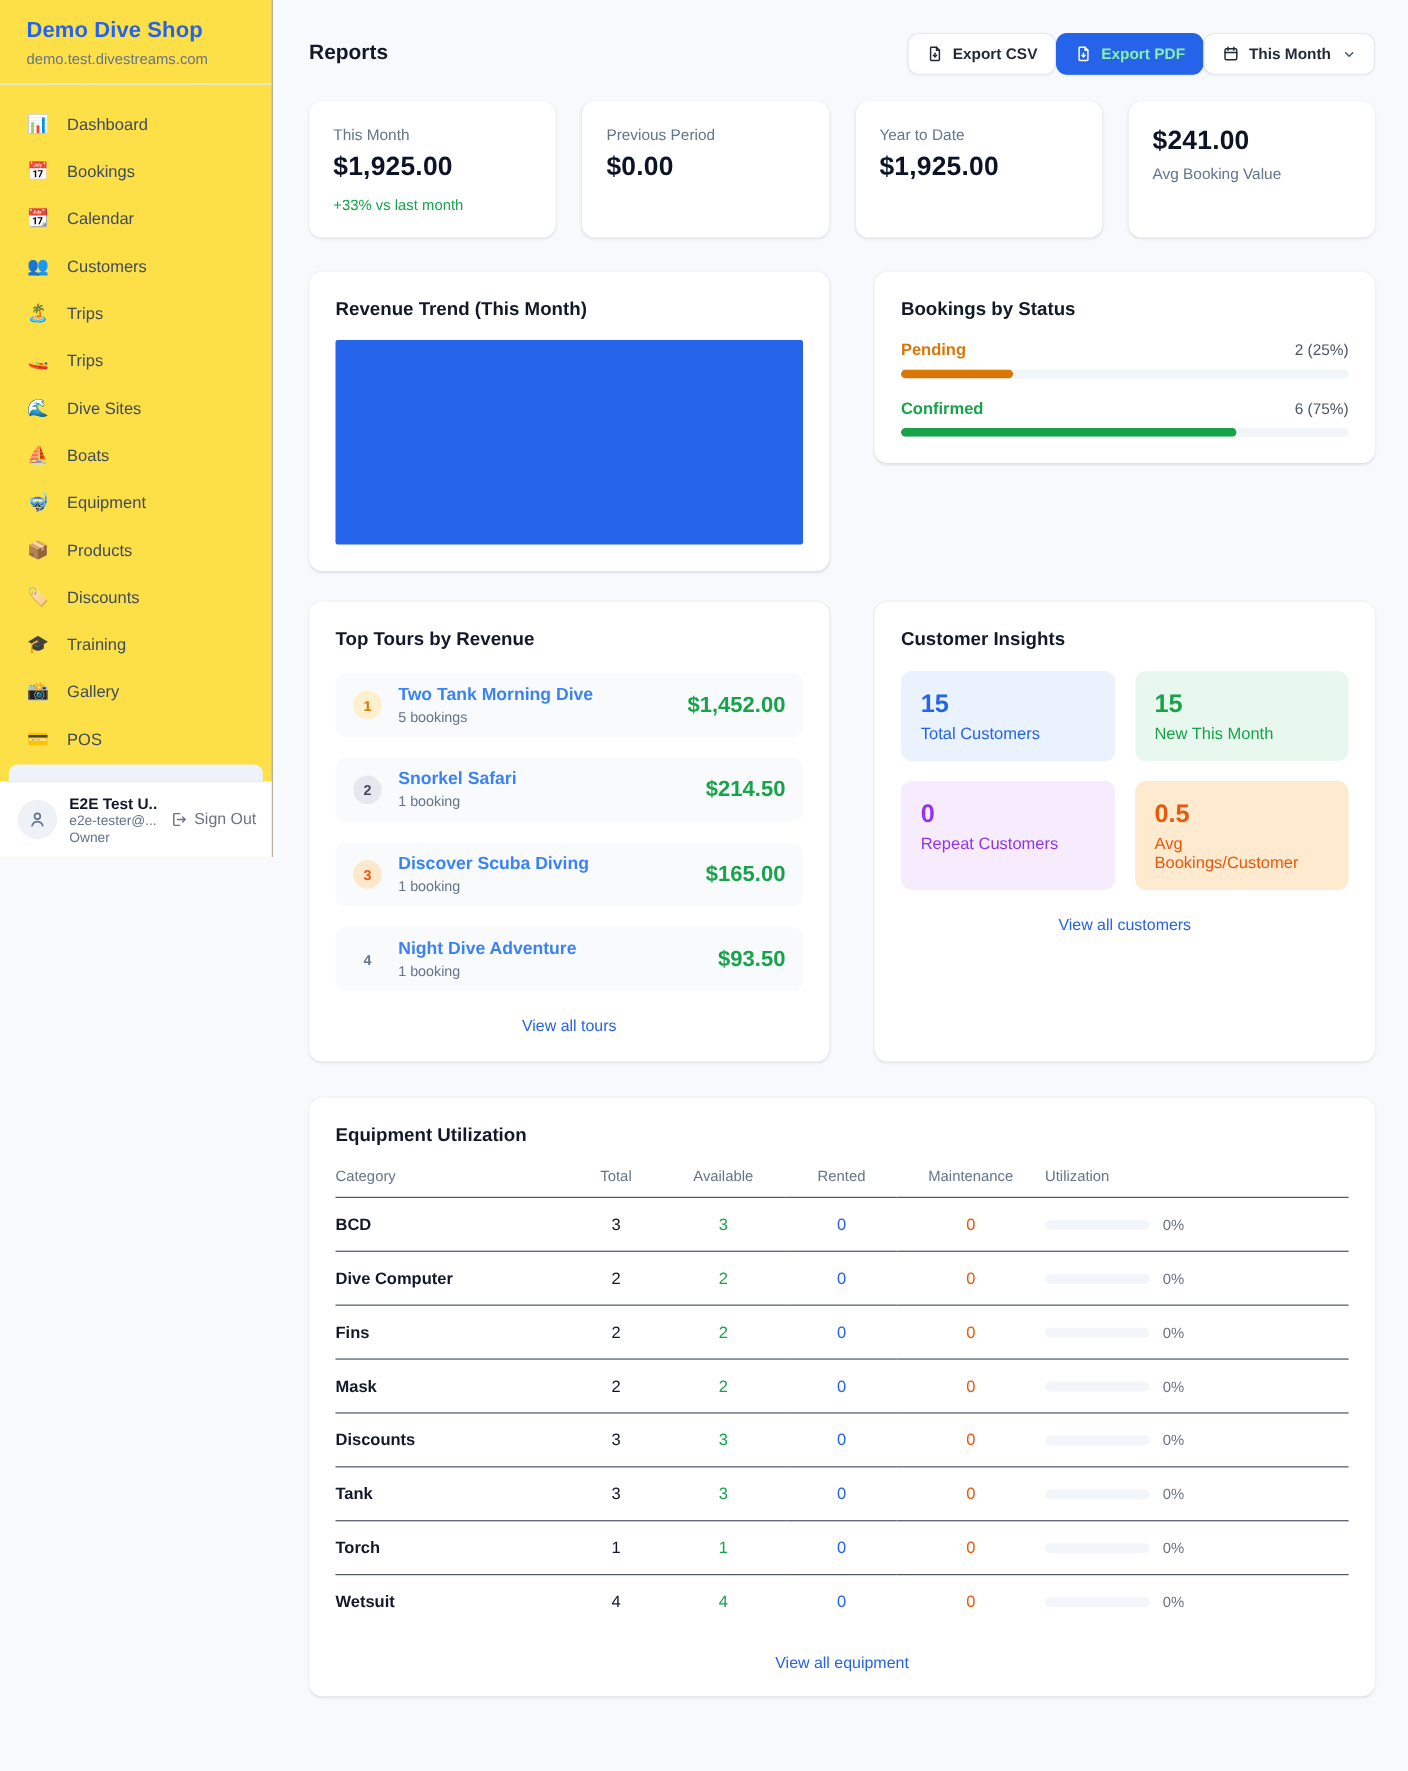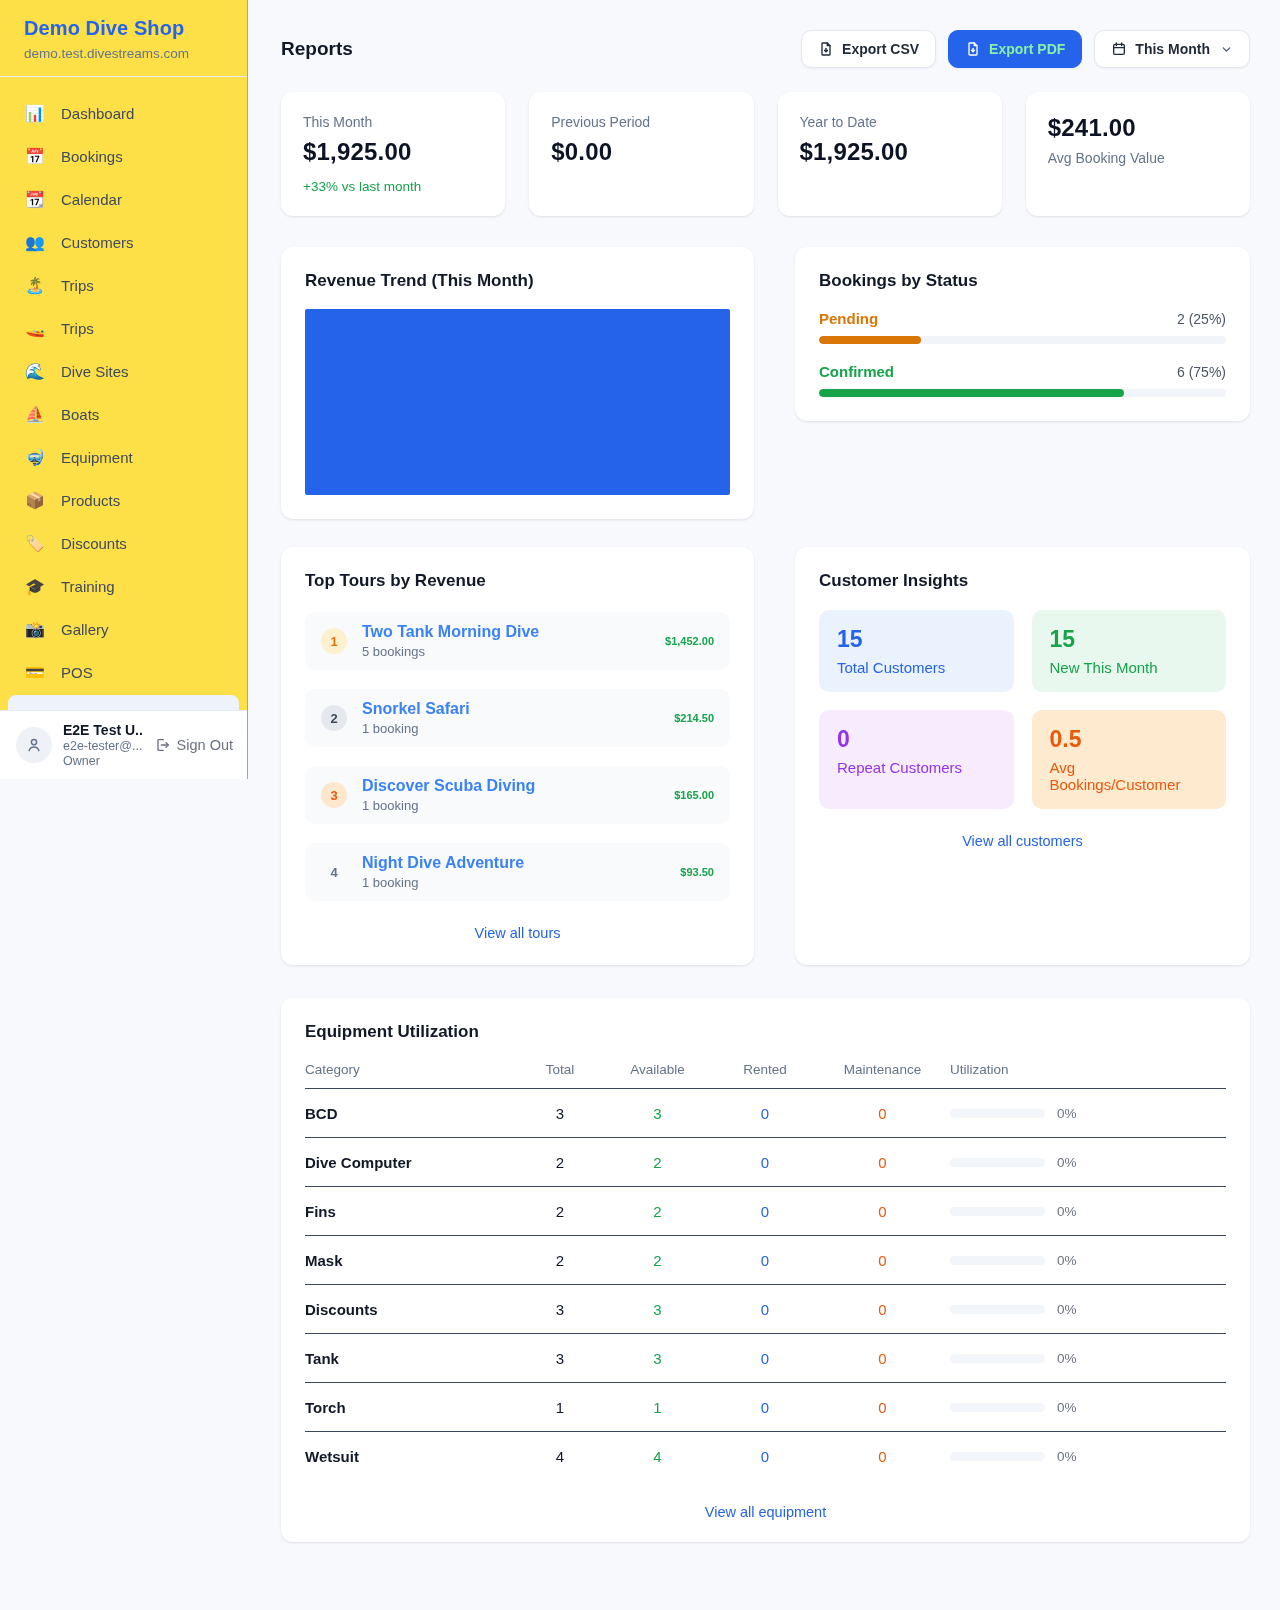--- a/index.html
+++ b/index.html
@@ -40,21 +40,21 @@
   .user-name { font-size:14px; font-weight:bold; color:#0f172a; white-space:nowrap; }
   .user-email { font-size:12.5px; color:#64748b; white-space:nowrap; margin-top:1px; }
   .user-role  { font-size:12.5px; color:#64748b; margin-top:1px; }
   .signout { margin-left:auto; display:flex; align-items:center; gap:7px;
     color:#6b7280; font-size:14.5px; cursor:pointer; white-space:nowrap; }
 
   
   .main { flex:1; padding:30px 30px 40px 33px; }
   .page-head { display:flex; align-items:center; justify-content:space-between; }
   .page-title { font-size:19px; font-weight:bold; color:#111827; }
-  .head-actions { display:flex; gap:12px; }
+  .head-actions { display:flex; }
   .btn {
     display:flex; align-items:center; gap:8px; height:38px; padding:0 16px;
     background:#fff; border:1px solid #e2e8f0; border-radius:10px;
     font-size:14px; font-weight:bold; color:#1f2937; cursor:pointer;
     box-shadow:0 1px 2px rgba(15,23,42,.05);
     font-family:inherit;
   }
   .btn-primary { background:#2563eb; border-color:#2563eb; color:#86efac; }
   .chev { margin-left:2px; }
 
@@ -89,21 +89,21 @@
   .align-start { align-self:start; }
 
   
   .tour-row { display:flex; align-items:center; background:#f8fafc; border-radius:10px;
     padding:10px 16px; margin-top:19px; min-height:58px; }
   .tour-row:first-of-type { margin-top:21px; }
   .rank { width:26px; height:26px; border-radius:50%; flex:none; margin-right:15px;
     display:flex; align-items:center; justify-content:center; font-size:13px; font-weight:bold; }
   .tour-name { font-size:16px; font-weight:bold; color:#3b82f6; }
   .tour-sub { font-size:13px; color:#64748b; margin-top:3px; }
-  .tour-amt { margin-left:auto; font-size:11px; font-weight:bold; color:#16a34a; }
+  .tour-amt { margin-left:auto; font-size:20px; font-weight:bold; color:#16a34a; }
   .card-link { display:block; text-align:center; color:#2563eb; font-size:14.5px;
     margin-top:24px; cursor:pointer; text-decoration:none; }
 
   
   .tiles { display:grid; grid-template-columns:1fr 1fr; gap:18px; margin-top:19px; }
   .tile { border-radius:10px; padding:16px 18px; }
   .tile-value { font-size:23px; font-weight:bold; }
   .tile-label { font-size:15px; margin-top:6px; }
 
   

